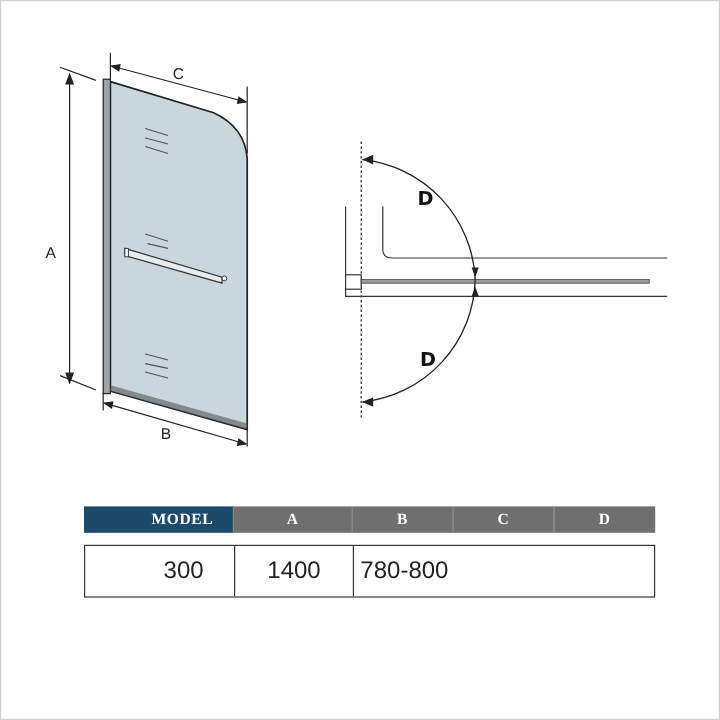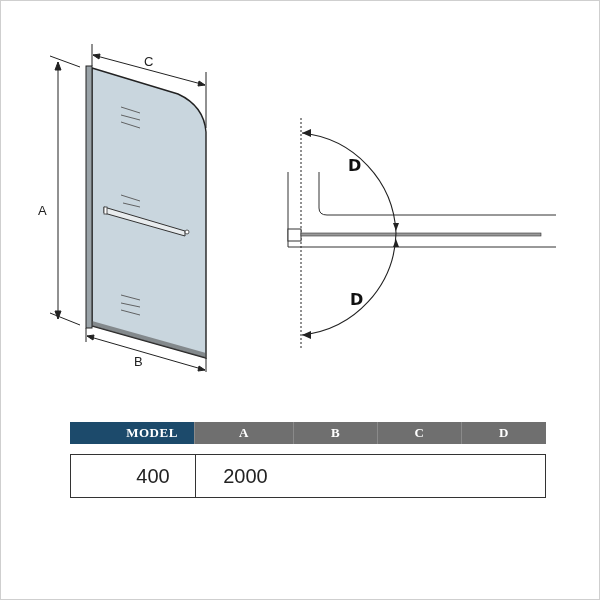--- a/index.html
+++ b/index.html
@@ -114,16 +114,17 @@
 
 <div class="spec-table">
   <div class="hdr-row">
     <div class="hdr-cell hdr-model c0">MODEL</div>
     <div class="hdr-cell hdr-gray c1">A</div>
     <div class="hdr-cell hdr-gray c2">B</div>
     <div class="hdr-cell hdr-gray c3">C</div>
     <div class="hdr-cell hdr-gray c4">D</div>
   </div>
   <div class="val-row">
-    <div class="val-cell c0">400</div>
-    <div class="val-cell c1">2000</div>
+    <div class="val-cell c0">300</div>
+    <div class="val-cell c1">1400</div>
+    <div class="val-cell c2">780-800</div>
   </div>
 </div>
 
 </body></html>

